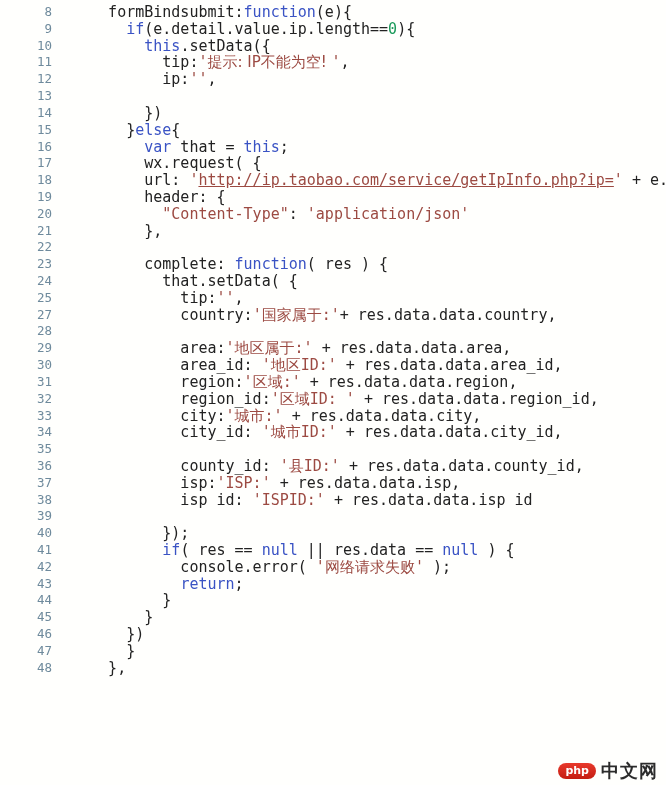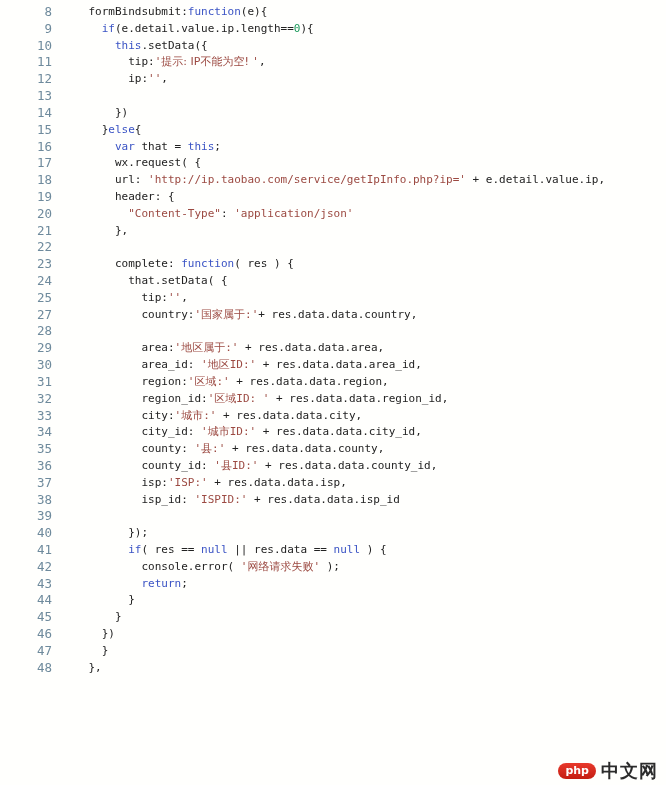--- a/index.html
+++ b/index.html
@@ -32,32 +32,32 @@
     width: 52px;
     min-width: 52px;
     text-align: right;
     padding-right: 0px;
     color: #6e8a9c;
     font-size: 12.5px;
     font-family: "DejaVu Sans Mono", "Liberation Mono", monospace;
     user-select: none;
   }
   .code-text {
-    padding-left: 10px;
-    font-size: 11px;
+    padding-left: 20px;
+    font-size: 15px;
     color: #222222;
     font-family: "DejaVu Sans Mono", "Liberation Mono", monospace;
     white-space: pre;
     overflow: hidden;
   }
   .tok-kw   { color: #3a53c4; }
   .tok-str  { color: #9c4a42; }
   .tok-num  { color: #1a9a5a; }
   .tok-plain{ color: #222222; }
-  .tok-url  { color: #9c4a42; }
+  .tok-url  { color: #9c4a42; text-decoration: underline; }
   .tok-cjk  { color: #9c4a42; font-family: "DejaVu Sans", "Liberation Sans", sans-serif; text-align: center; }
 
   #watermark {
     position: absolute;
     right: 8px;
     bottom: 6px;
     display: flex;
     align-items: center;
     gap: 5px;
     user-select: none;
@@ -106,21 +106,21 @@
       <div class="code-line"><span class="gutter">24</span><span class="code-text"><span class="tok-plain">          that.setData( {</span></span></div>
       <div class="code-line"><span class="gutter">25</span><span class="code-text"><span class="tok-plain">            tip:</span><span class="tok-str">''</span><span class="tok-plain">,</span></span></div>
       <div class="code-line"><span class="gutter">27</span><span class="code-text"><span class="tok-plain">            country:</span><span class="tok-str">'</span><span class="tok-cjk">国家属于</span><span class="tok-str">:'</span><span class="tok-plain">+ res.data.data.country,</span></span></div>
       <div class="code-line"><span class="gutter">28</span></div>
       <div class="code-line"><span class="gutter">29</span><span class="code-text"><span class="tok-plain">            area:</span><span class="tok-str">'</span><span class="tok-cjk">地区属于</span><span class="tok-str">:'</span><span class="tok-plain"> + res.data.data.area,</span></span></div>
       <div class="code-line"><span class="gutter">30</span><span class="code-text"><span class="tok-plain">            area_id: </span><span class="tok-str">'</span><span class="tok-cjk">地区</span><span class="tok-str">ID:'</span><span class="tok-plain"> + res.data.data.area_id,</span></span></div>
       <div class="code-line"><span class="gutter">31</span><span class="code-text"><span class="tok-plain">            region:</span><span class="tok-str">'</span><span class="tok-cjk">区域</span><span class="tok-str">:'</span><span class="tok-plain"> + res.data.data.region,</span></span></div>
       <div class="code-line"><span class="gutter">32</span><span class="code-text"><span class="tok-plain">            region_id:</span><span class="tok-str">'</span><span class="tok-cjk">区域</span><span class="tok-str">ID: '</span><span class="tok-plain"> + res.data.data.region_id,</span></span></div>
       <div class="code-line"><span class="gutter">33</span><span class="code-text"><span class="tok-plain">            city:</span><span class="tok-str">'</span><span class="tok-cjk">城市</span><span class="tok-str">:'</span><span class="tok-plain"> + res.data.data.city,</span></span></div>
       <div class="code-line"><span class="gutter">34</span><span class="code-text"><span class="tok-plain">            city_id: </span><span class="tok-str">'</span><span class="tok-cjk">城市</span><span class="tok-str">ID:'</span><span class="tok-plain"> + res.data.data.city_id,</span></span></div>
-      <div class="code-line"><span class="gutter">35</span><span class="code-text"><span class="tok-plain">            county: </span><span class="tok-str">'</span><span class="tok-cjk">县</span><span class="tok-str">:'</span><span class="tok-plain"> + res.data.data.county,</span></span></div>
+      <div class="code-line"><span class="gutter">35</span></div>
       <div class="code-line"><span class="gutter">36</span><span class="code-text"><span class="tok-plain">            county_id: </span><span class="tok-str">'</span><span class="tok-cjk">县</span><span class="tok-str">ID:'</span><span class="tok-plain"> + res.data.data.county_id,</span></span></div>
       <div class="code-line"><span class="gutter">37</span><span class="code-text"><span class="tok-plain">            isp:</span><span class="tok-str">'ISP:'</span><span class="tok-plain"> + res.data.data.isp,</span></span></div>
       <div class="code-line"><span class="gutter">38</span><span class="code-text"><span class="tok-plain">            isp_id: </span><span class="tok-str">'ISPID:'</span><span class="tok-plain"> + res.data.data.isp_id</span></span></div>
       <div class="code-line"><span class="gutter">39</span><span class="code-text"><span class="tok-plain"></span></span></div>
       <div class="code-line"><span class="gutter">40</span><span class="code-text"><span class="tok-plain">          });</span></span></div>
       <div class="code-line"><span class="gutter">41</span><span class="code-text"><span class="tok-plain">          </span><span class="tok-kw">if</span><span class="tok-plain">( res == </span><span class="tok-kw">null</span><span class="tok-plain"> || res.data == </span><span class="tok-kw">null</span><span class="tok-plain"> ) {</span></span></div>
       <div class="code-line"><span class="gutter">42</span><span class="code-text"><span class="tok-plain">            console.error( </span><span class="tok-str">'</span><span class="tok-cjk">网络请求失败</span><span class="tok-str">'</span><span class="tok-plain"> );</span></span></div>
       <div class="code-line"><span class="gutter">43</span><span class="code-text"><span class="tok-plain">            </span><span class="tok-kw">return</span><span class="tok-plain">;</span></span></div>
       <div class="code-line"><span class="gutter">44</span><span class="code-text"><span class="tok-plain">          }</span></span></div>
       <div class="code-line"><span class="gutter">45</span><span class="code-text"><span class="tok-plain">        }</span></span></div>

